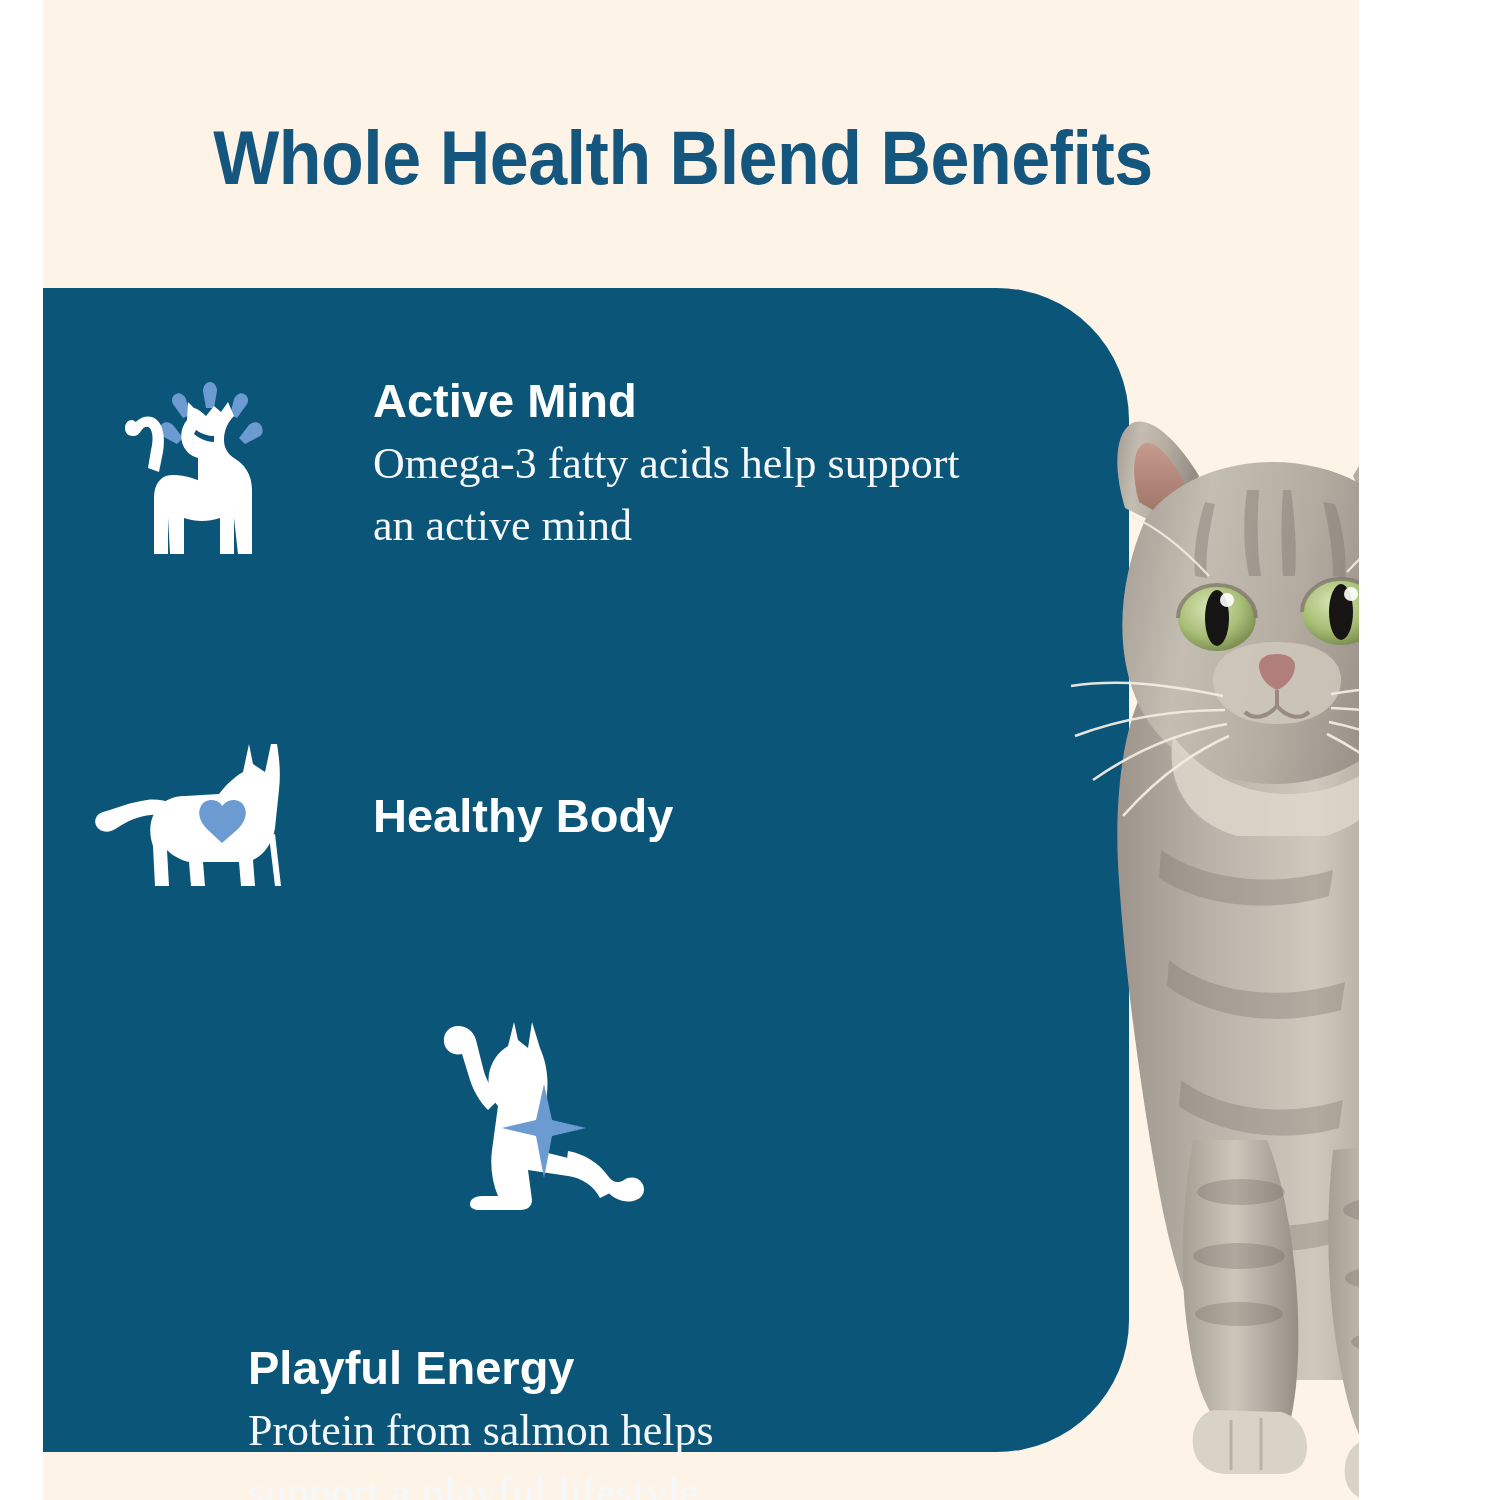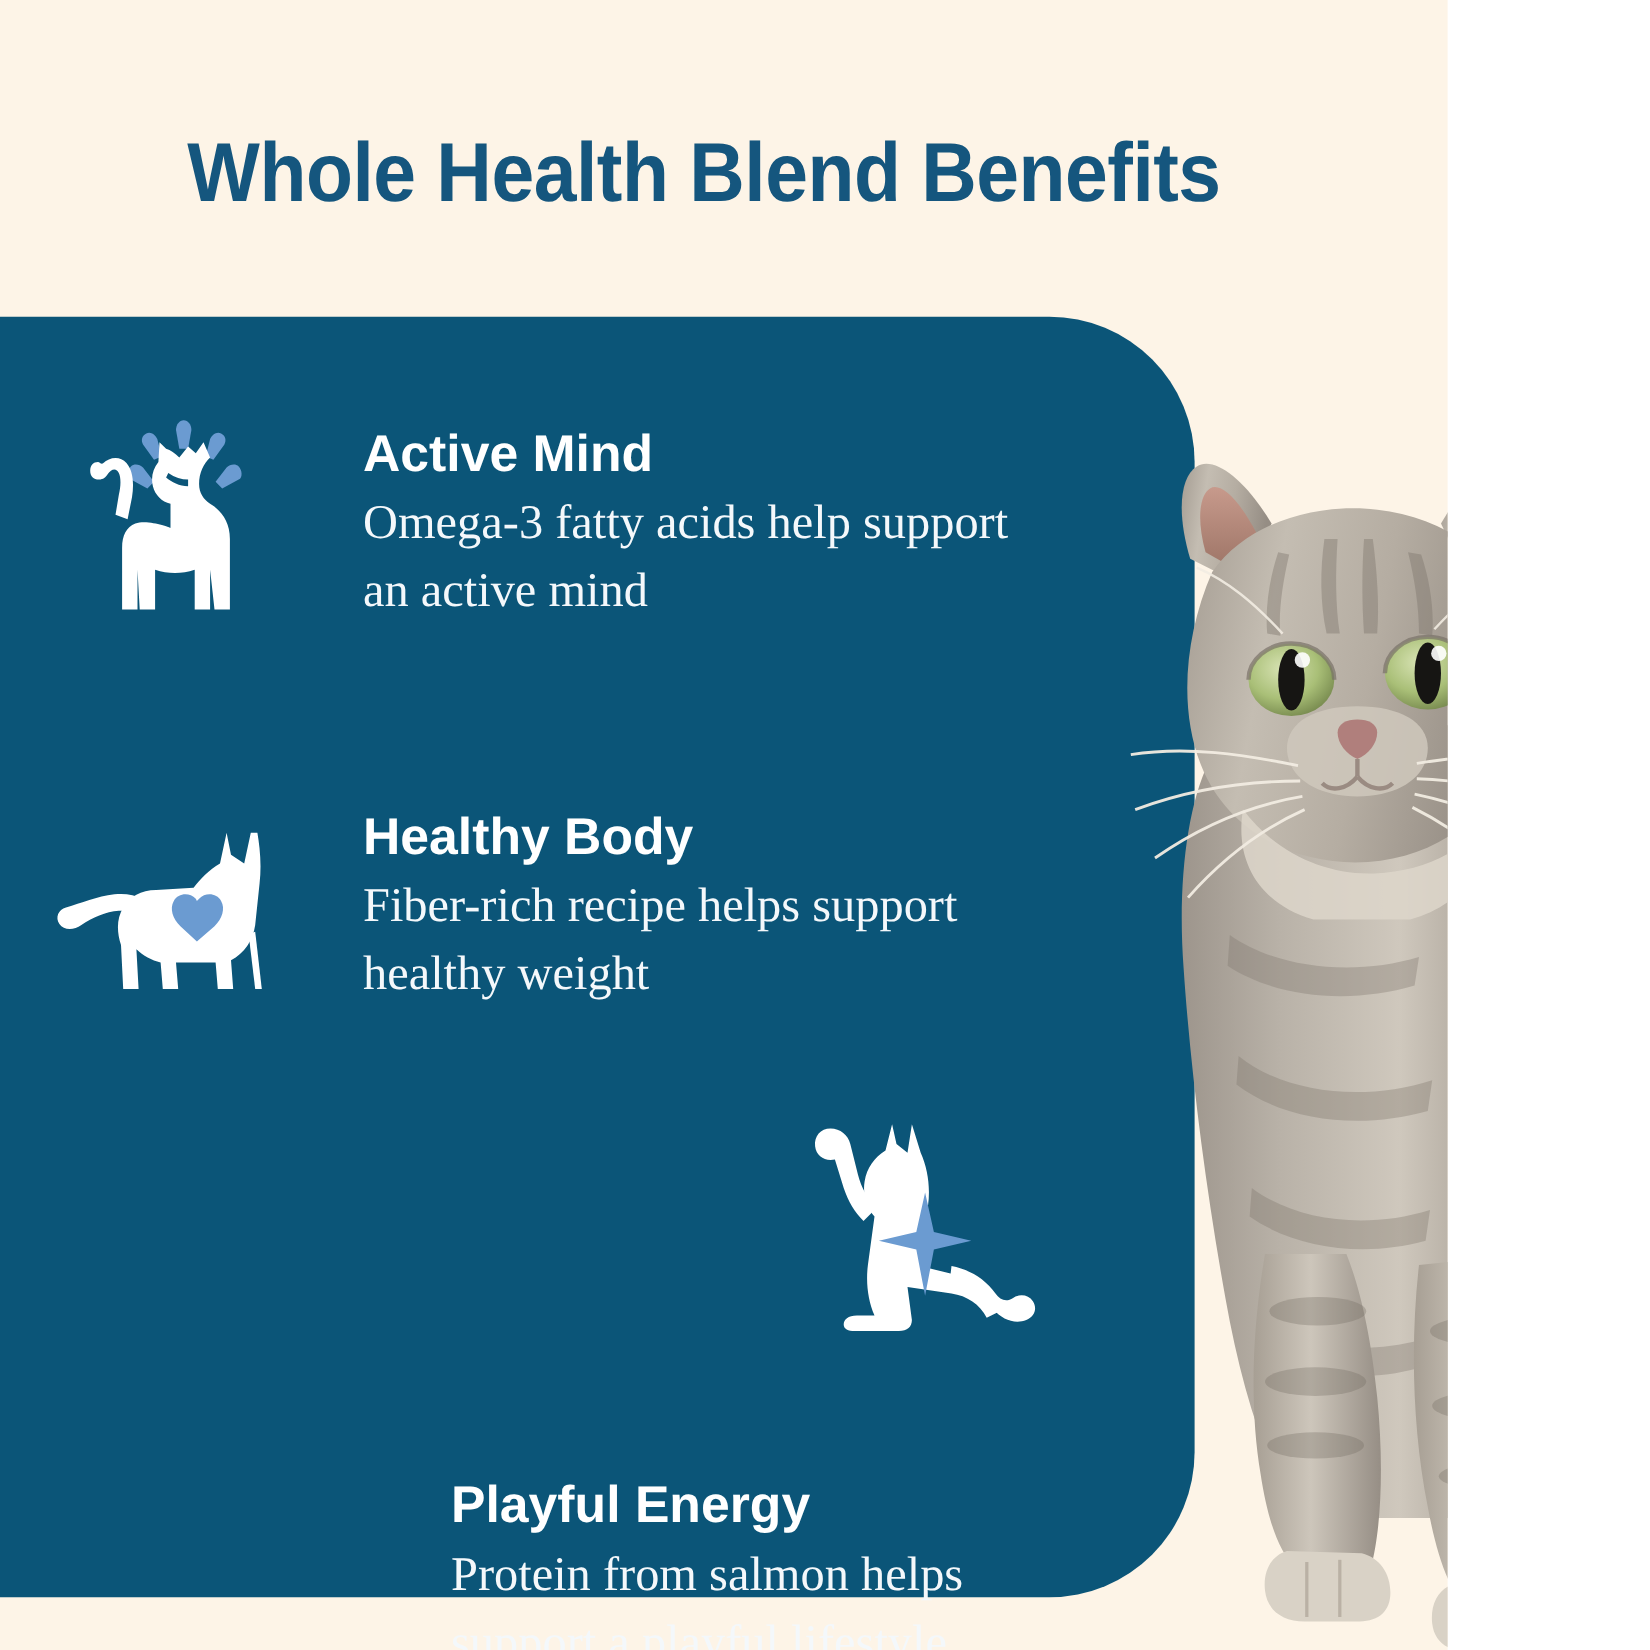--- a/index.html
+++ b/index.html
@@ -12,20 +12,21 @@
     overflow: hidden;
     font-family: "Liberation Sans", sans-serif;
   }
 
   #poster {
     position: relative;
     width: 1316px;
     height: 1500px;
     background: #fdf4e7;
     overflow: hidden;
+    margin-left: 43px;
   }
 
   
   #title {
     position: absolute;
     left: 0;
     top: 120px;
     width: 1280px;
     text-align: center;
     font-family: "Liberation Sans Narrow", "Liberation Sans", sans-serif;
@@ -47,21 +48,21 @@
     width: 1246px;
     height: 1164px;
     background: #0b5578;
     border-radius: 0 132px 132px 0;
   }
 
   
   .benefit-row {
     position: absolute;
     display: flex;
-    align-items: flex-end;
+    align-items: center;
     left: 0;
     width: 1010px;
   }
   #row-0 { top: 362px; }
   #row-1 { top: 732px; }
   #row-2 { top: 1004px; flex-direction: column; }
 
   .benefit-icon {
     width: 330px;
     flex: 0 0 330px;
@@ -169,21 +170,20 @@
 
           <path d="M176 98 L182 148 L188 148 L182 96 Z"></path>
         </g>
 
         <path d="M128 66 C122 60 112 61 108 68 C104 75 107 84 114 91 L129 105
                  L145 91 C152 84 155 75 151 68 C147 61 137 60 131 66 L129 68 Z" fill="#6b9bd1"></path>
       </svg>
     </div>
     <div class="benefit-text">
       <div class="benefit-title">Healthy Body</div>
-      <div class="benefit-desc">Fiber-rich recipe helps support healthy weight</div>
     </div>
   </div>
 
   <div class="benefit-row" id="row-2">
     <div class="benefit-icon">
       <svg width="225" height="205" viewBox="0 0 225 205" aria-hidden="true">
         <g fill="#ffffff">
 
           <path d="M22 16 C13 16 7 23 8 32 C9 41 17 46 26 44 L34 70
                    C38 82 44 92 52 100 L64 88 C56 80 50 70 47 58 L40 30

